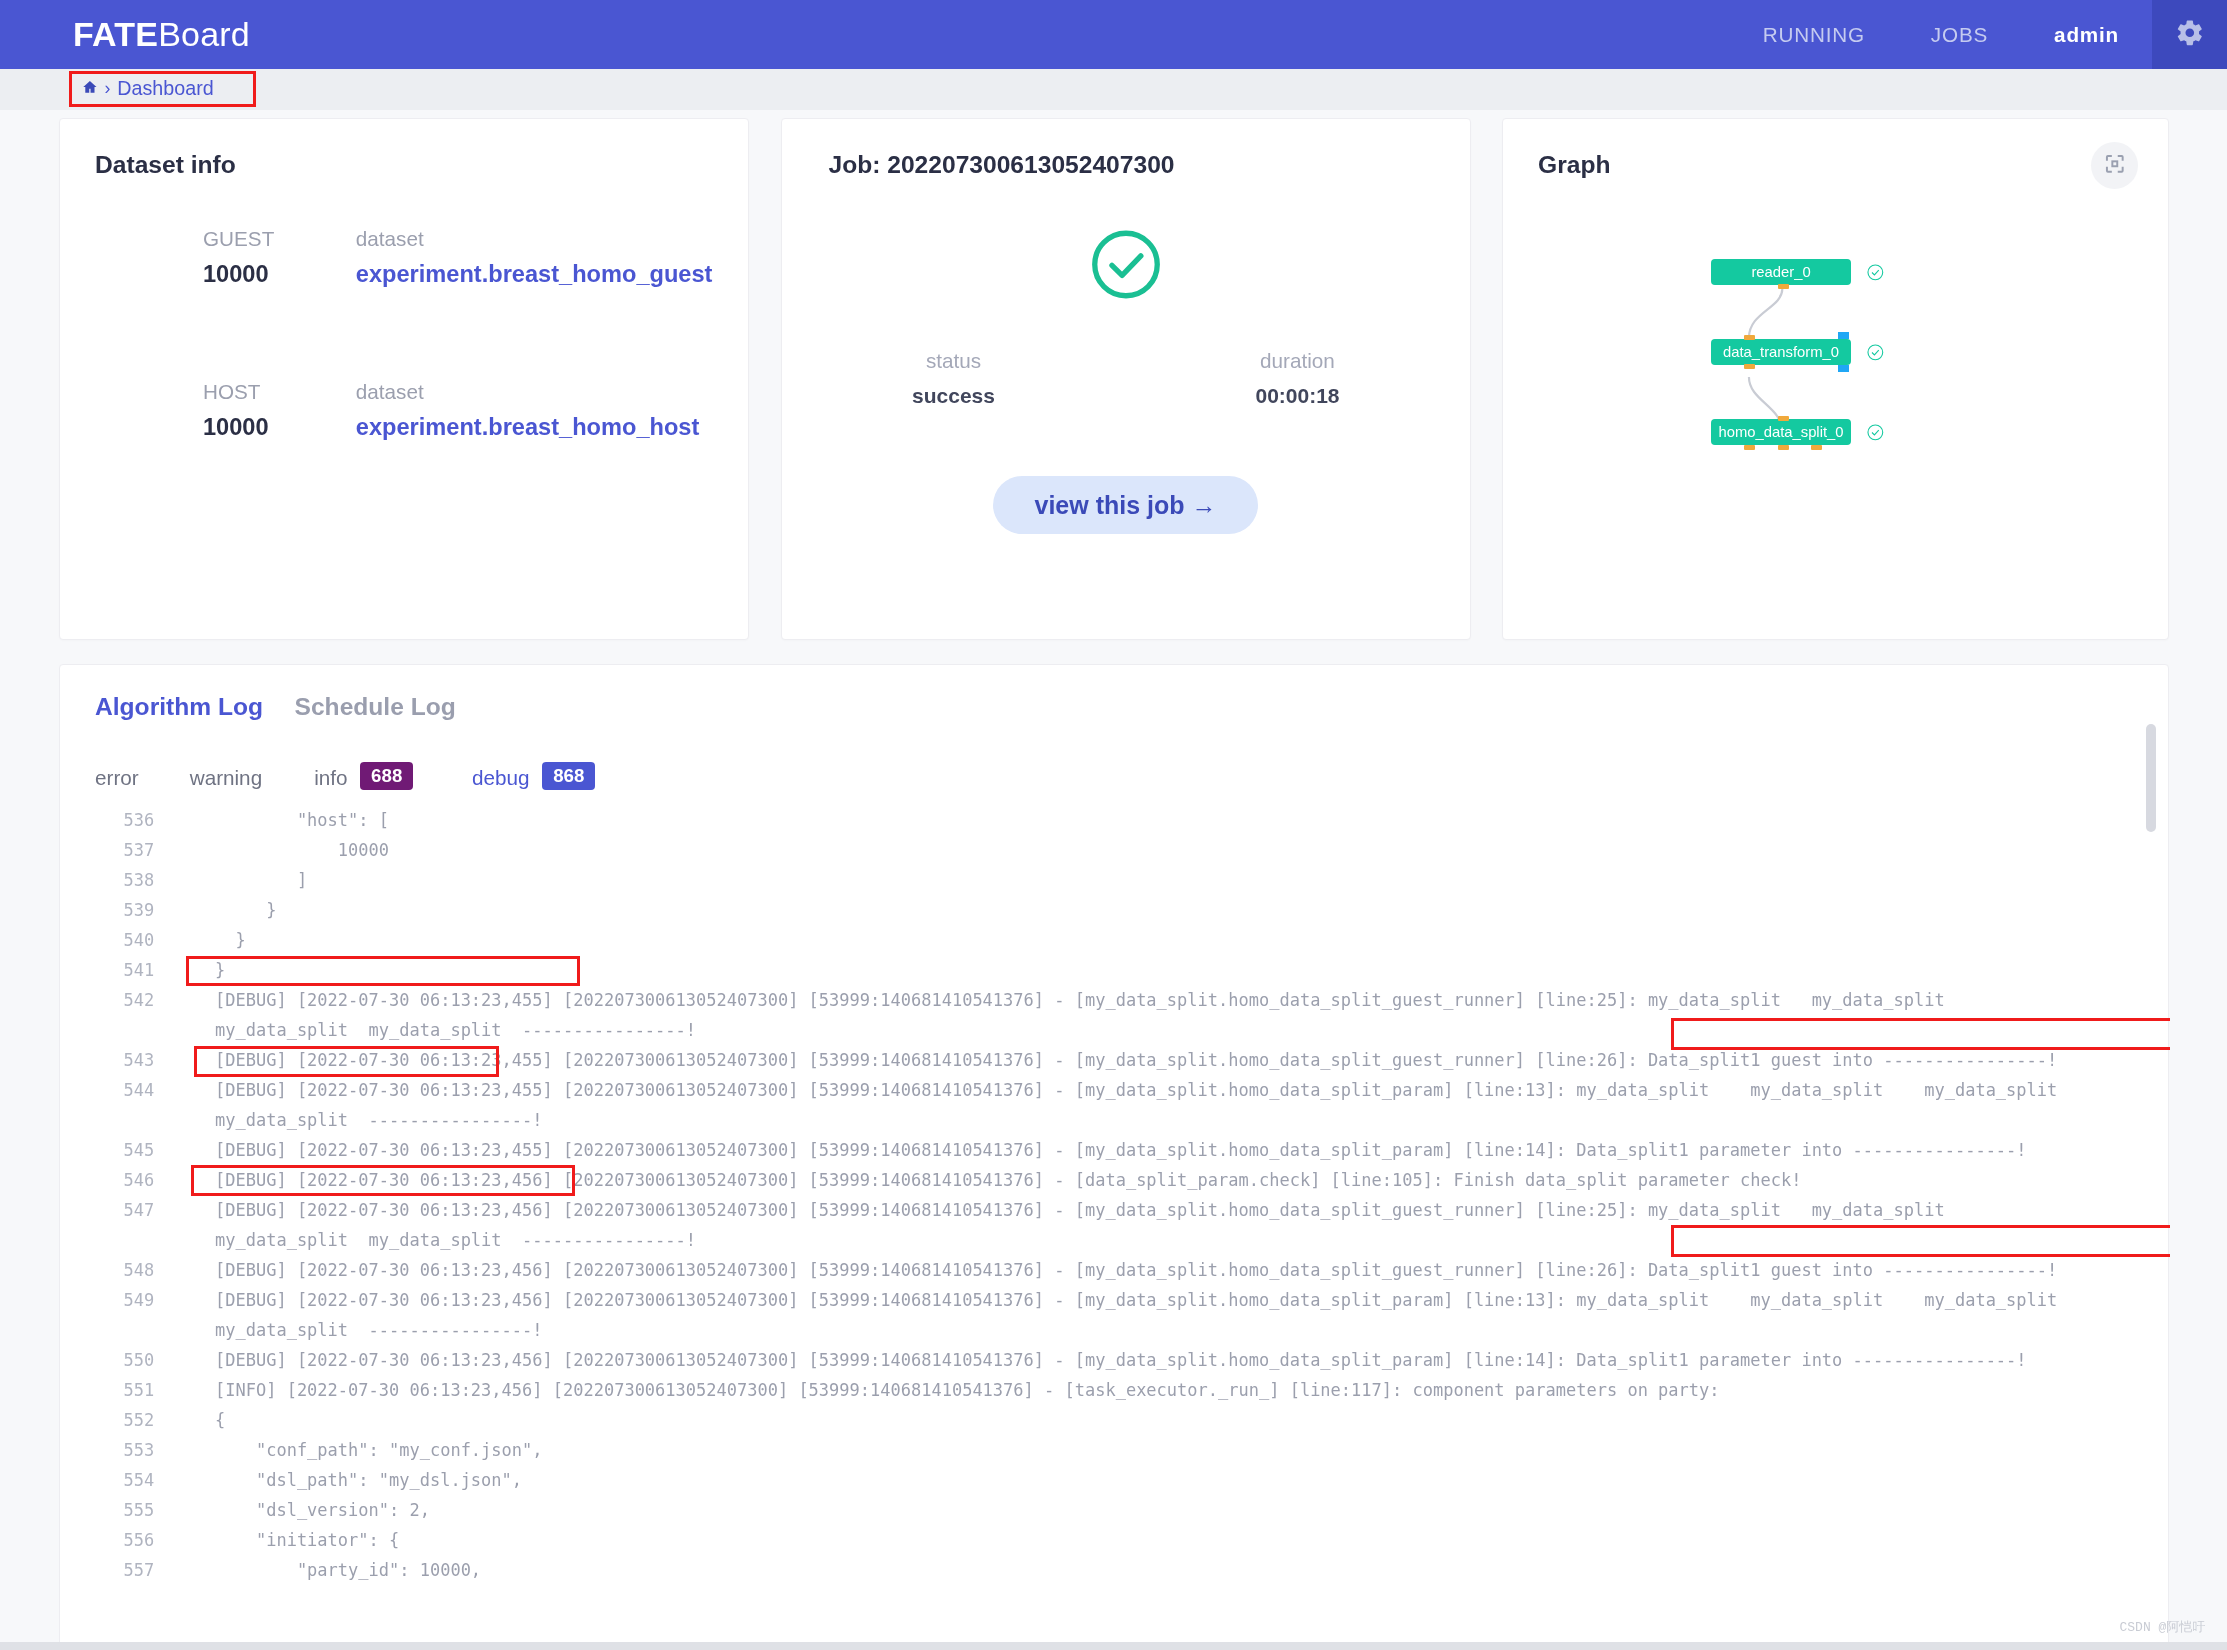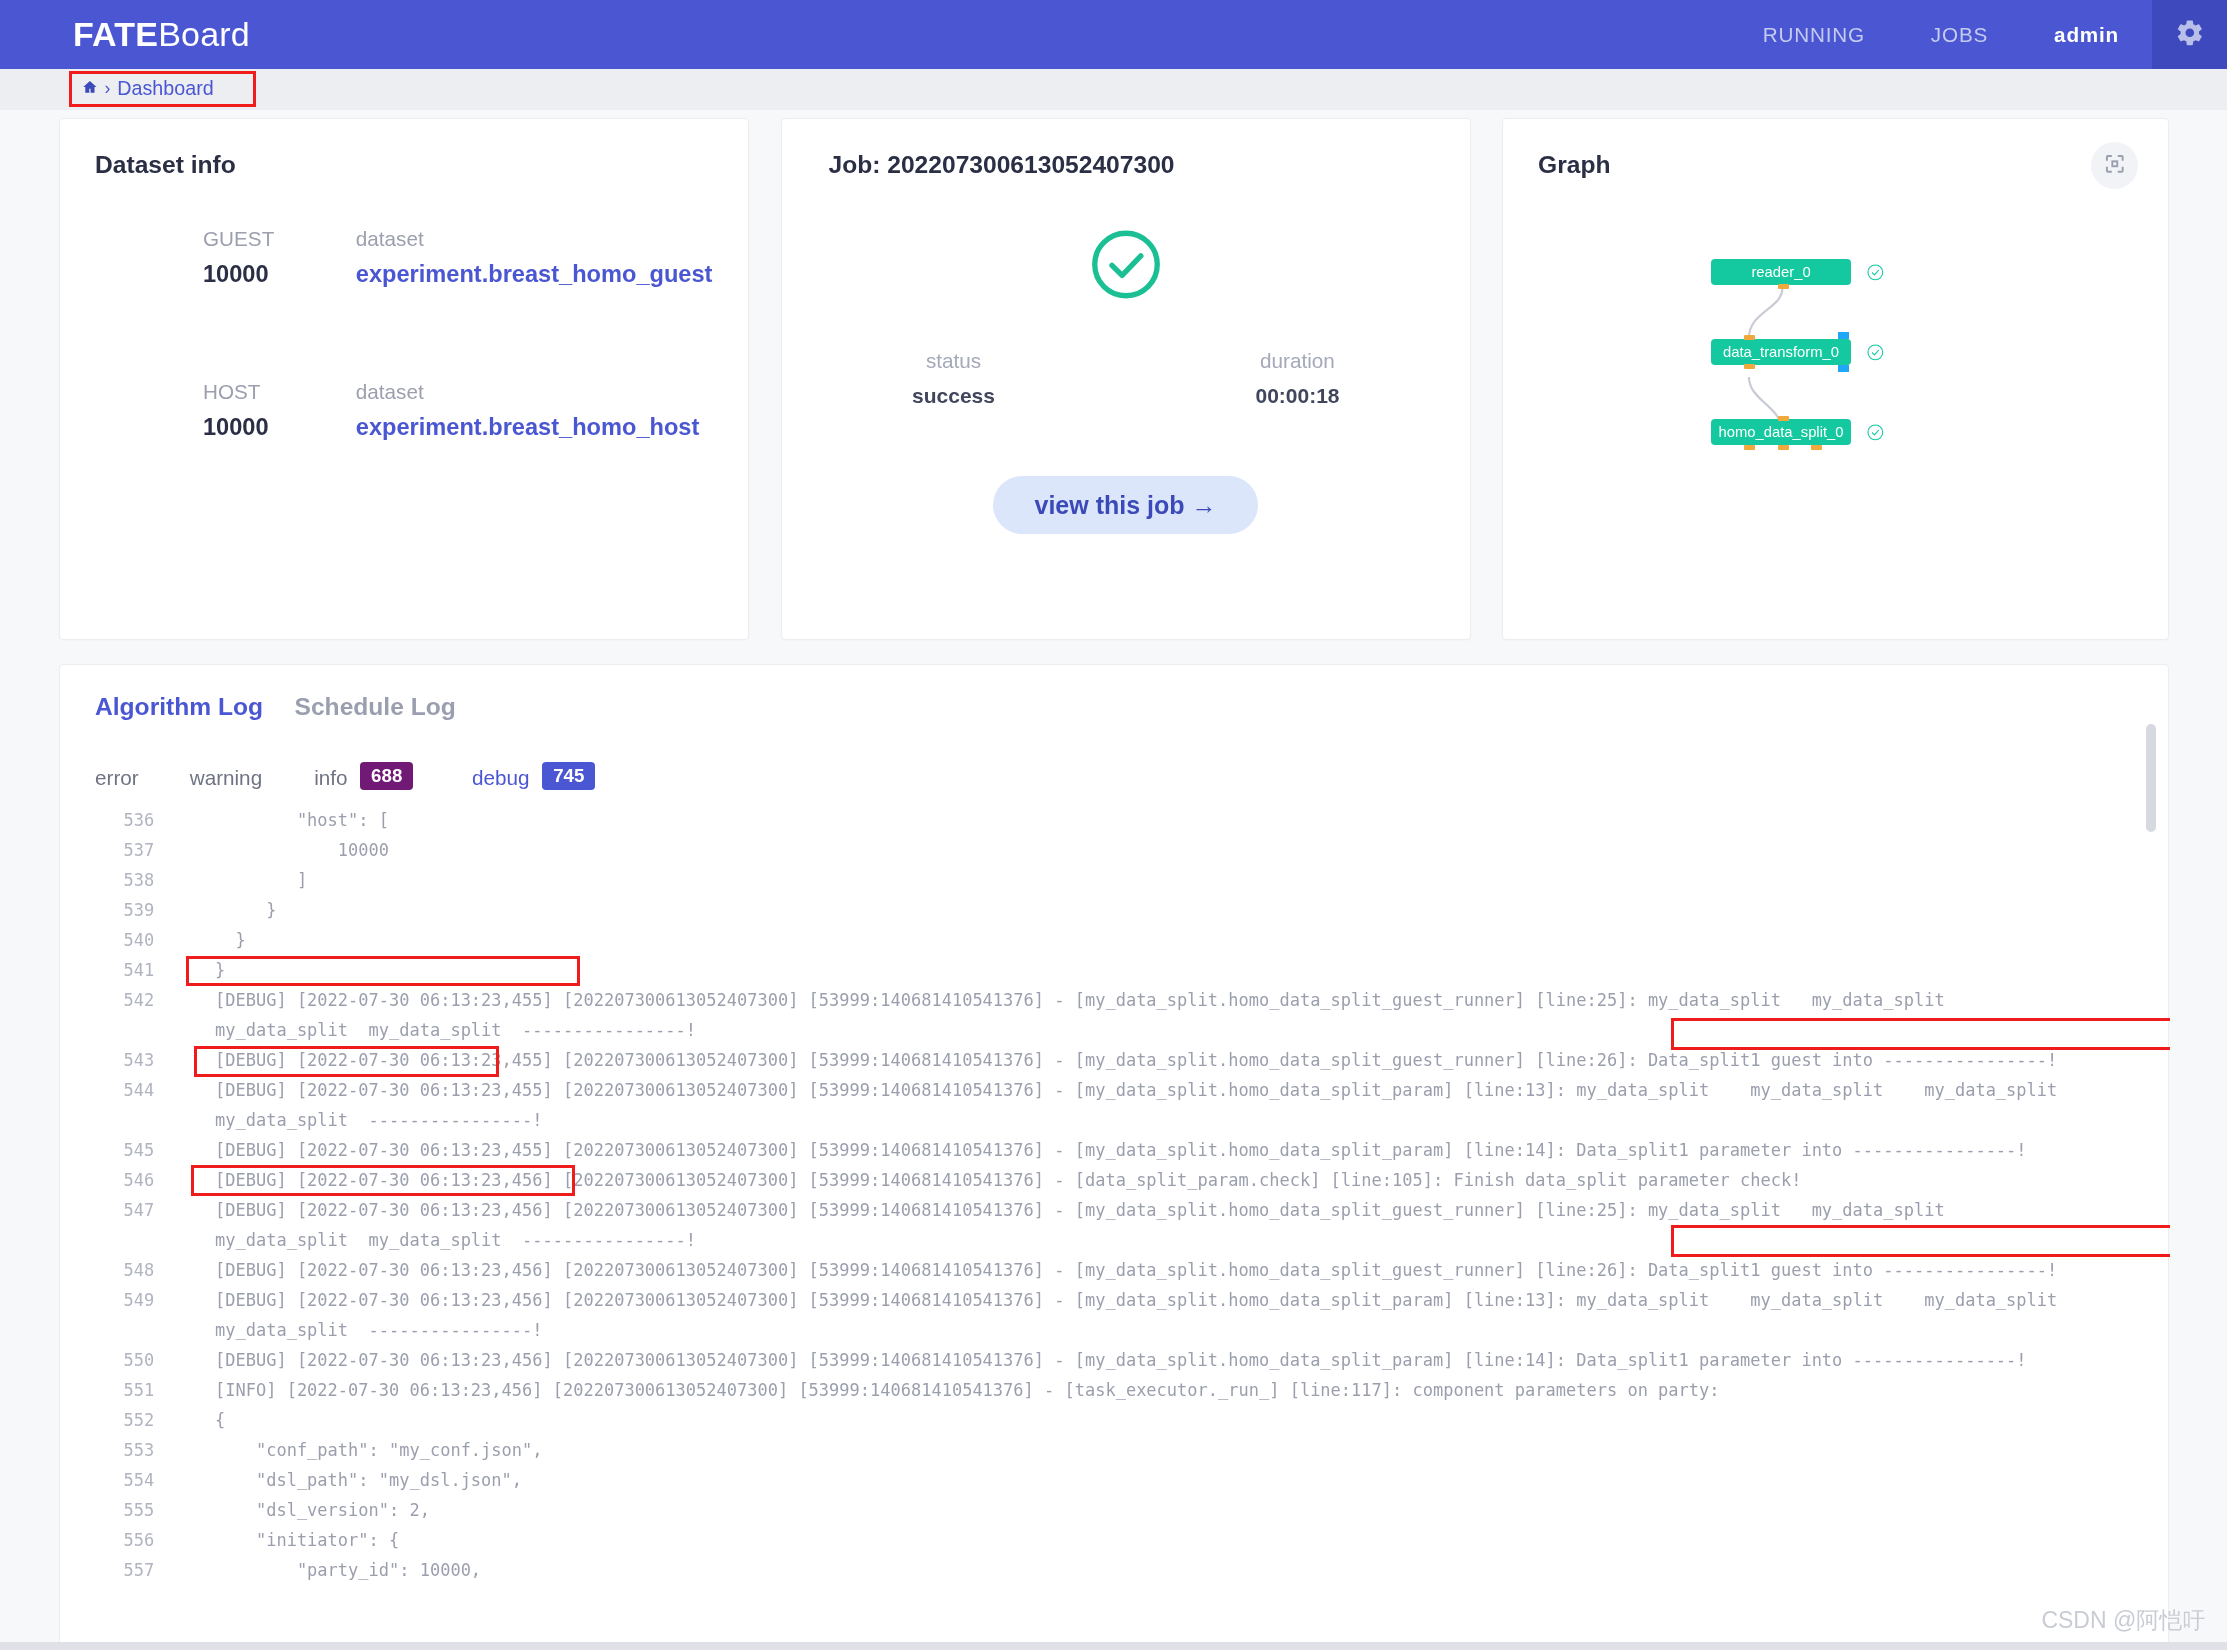--- a/index.html
+++ b/index.html
@@ -205,21 +205,21 @@
     position:absolute; right:11.8px; top:150px; width:9.9px; height:827px;
     background:transparent;
   }
   .log-scroll-thumb {
     position:absolute; right:11.8px; top:59px; width:9.9px; height:108px;
     background:#d7d9e0; border-radius:5.9px; cursor:pointer;
   }
 
   .watermark {
     position:absolute; right:21.7px; bottom:13.8px;
-    font-size:23px; color:#c9ccd4;
+    font-size:13px; color:#c9ccd4;font-family:Liberation Mono, monospace;
   }
   .bottom-strip {
     position:absolute; left:0; bottom:0; width:2227px; height:7.9px;
     background:#dfe1e6;
   }
 </style>
 </head>
 <body>
 
 <div class="header">
@@ -365,21 +365,21 @@
       <div class="log-tab active">Algorithm Log</div>
       <div class="log-tab idle">Schedule Log</div>
     </div>
 
     <div class="log-filters">
       <span class="lf sp1">error</span>
       <span class="lf sp2">warning</span>
       <span class="lf sp3">info</span>
       <span class="badge green">688</span>
       <span class="lf debug">debug</span>
-      <span class="badge blue">745</span>
+      <span class="badge blue">868</span>
     </div>
 
     <div class="log-view">
       <div id="log-lines">
           <div class="log-line"><span class="ln-no">536</span><span class="ln-txt">        "host": [</span></div>
           <div class="log-line"><span class="ln-no">537</span><span class="ln-txt">            10000</span></div>
           <div class="log-line"><span class="ln-no">538</span><span class="ln-txt">        ]</span></div>
           <div class="log-line"><span class="ln-no">539</span><span class="ln-txt">     }</span></div>
           <div class="log-line"><span class="ln-no">540</span><span class="ln-txt">  }</span></div>
           <div class="log-line"><span class="ln-no">541</span><span class="ln-txt">}</span></div>

